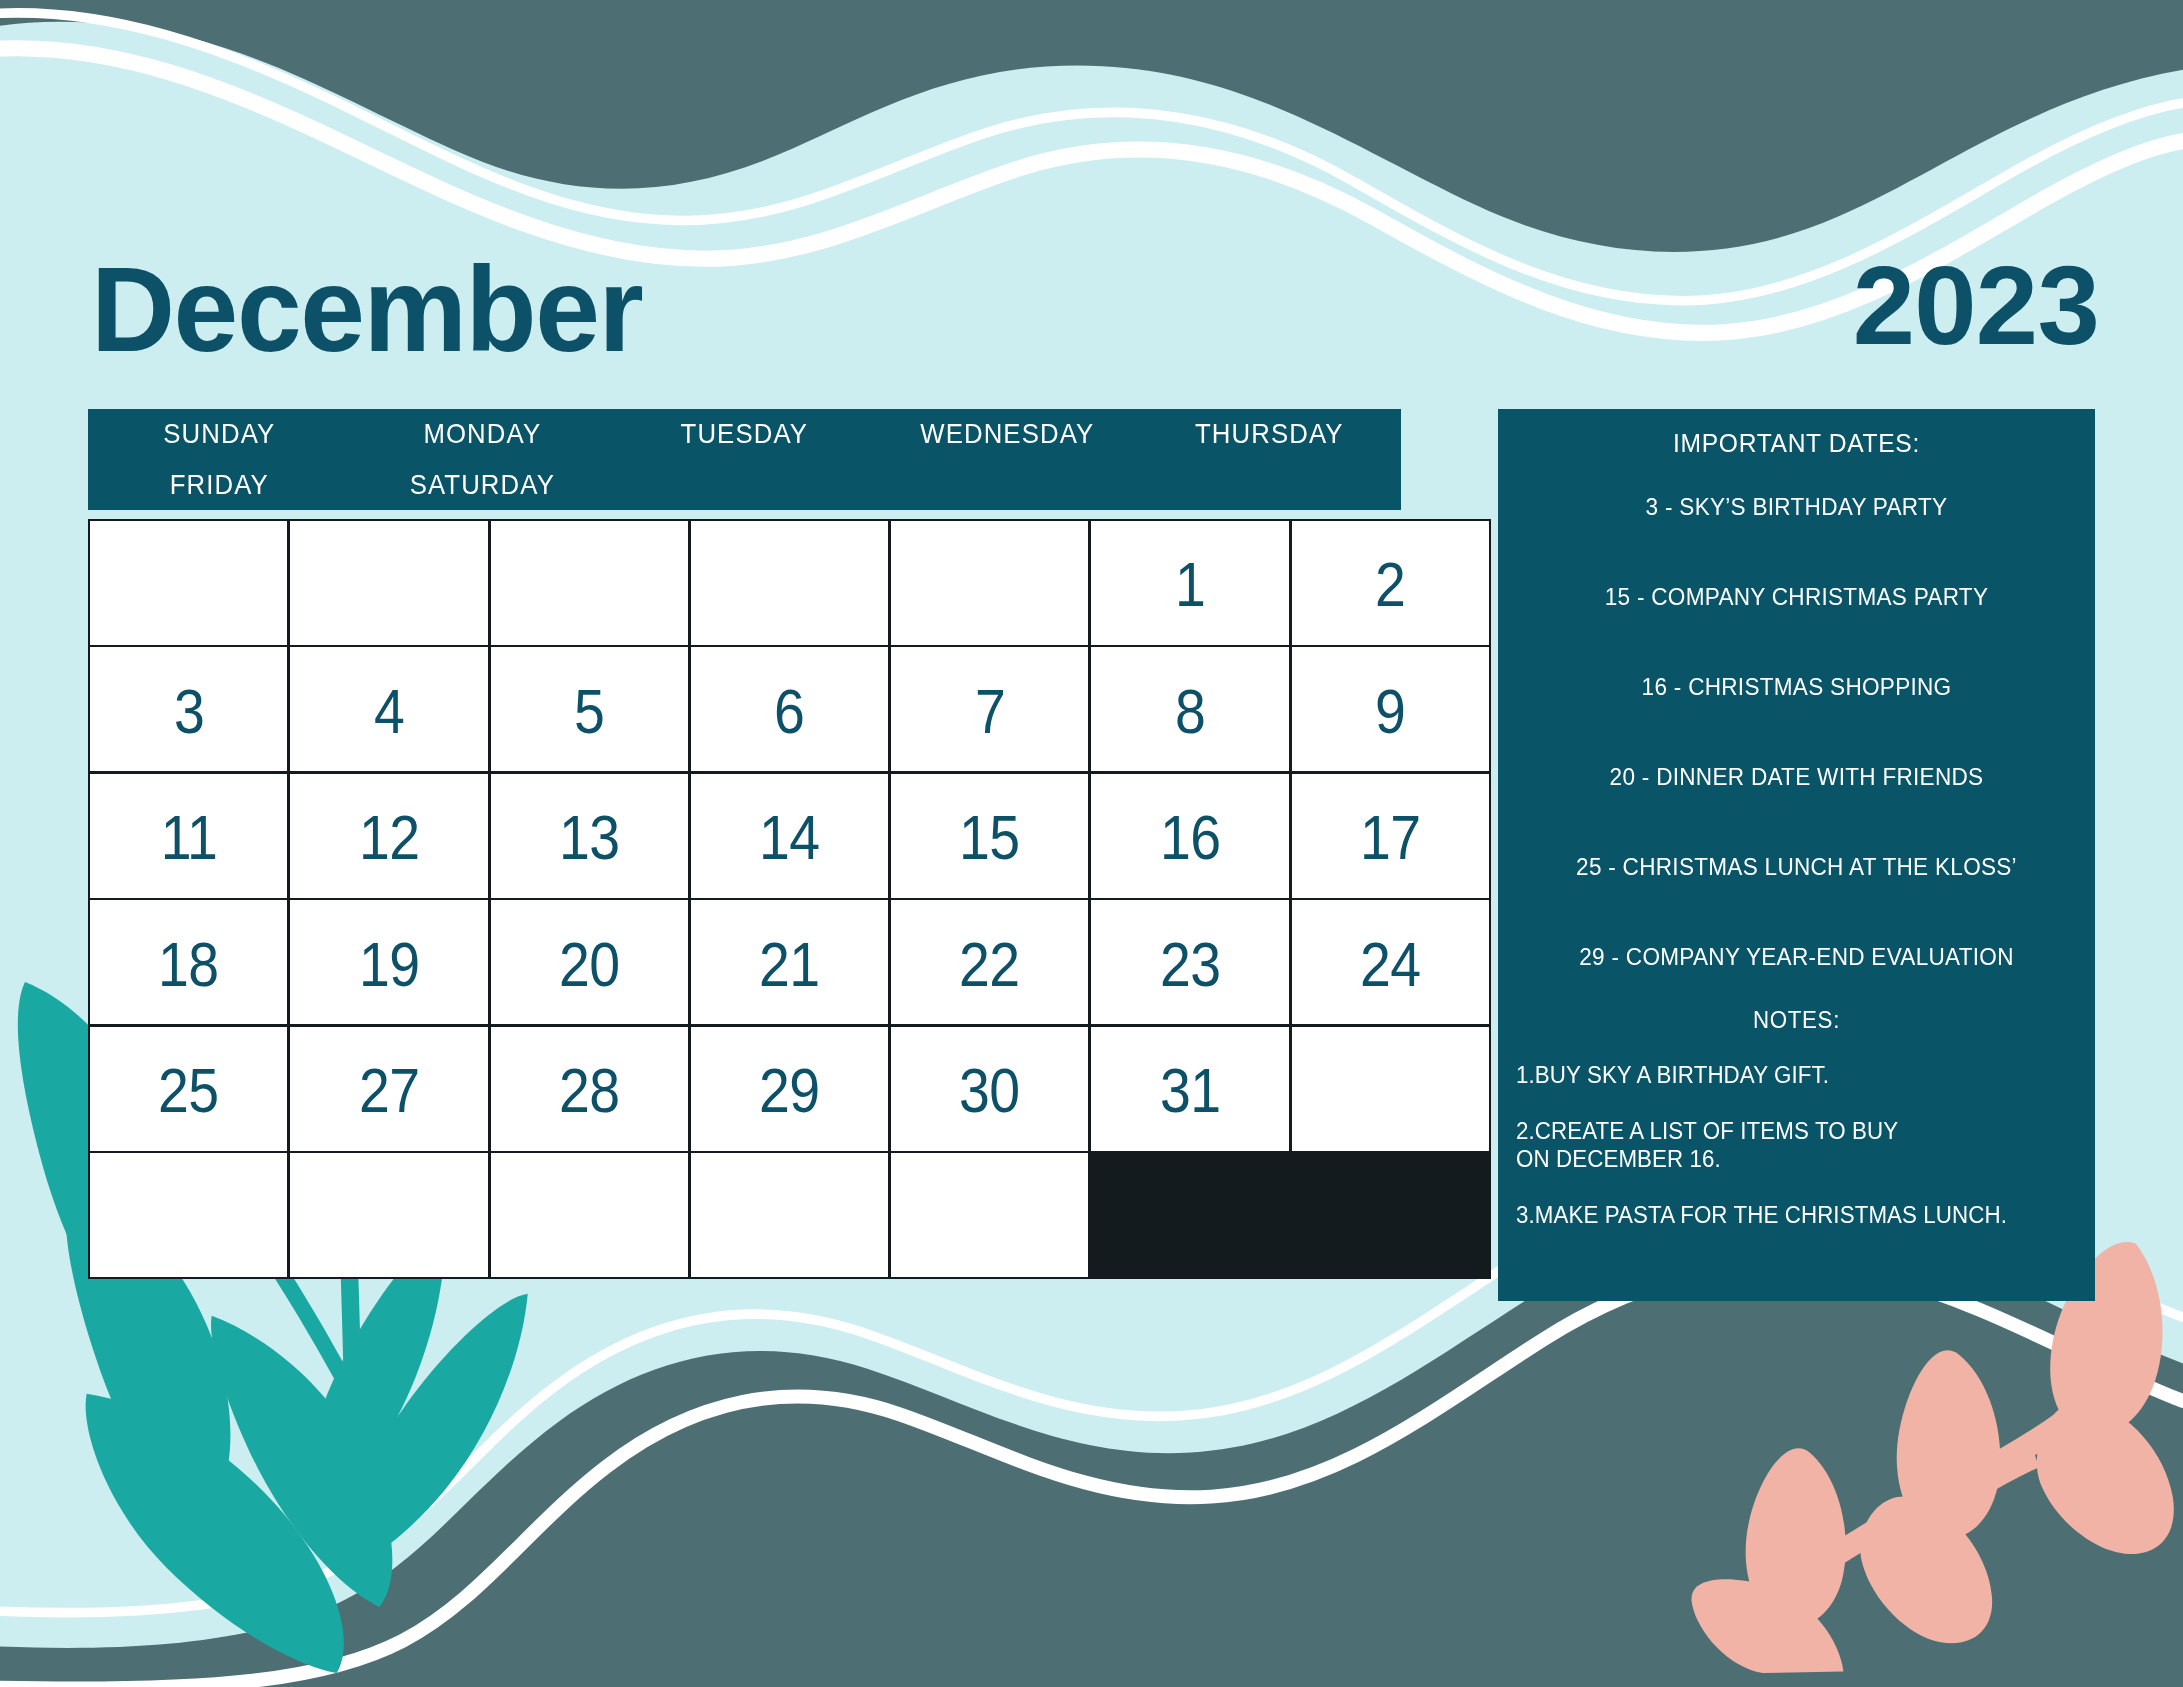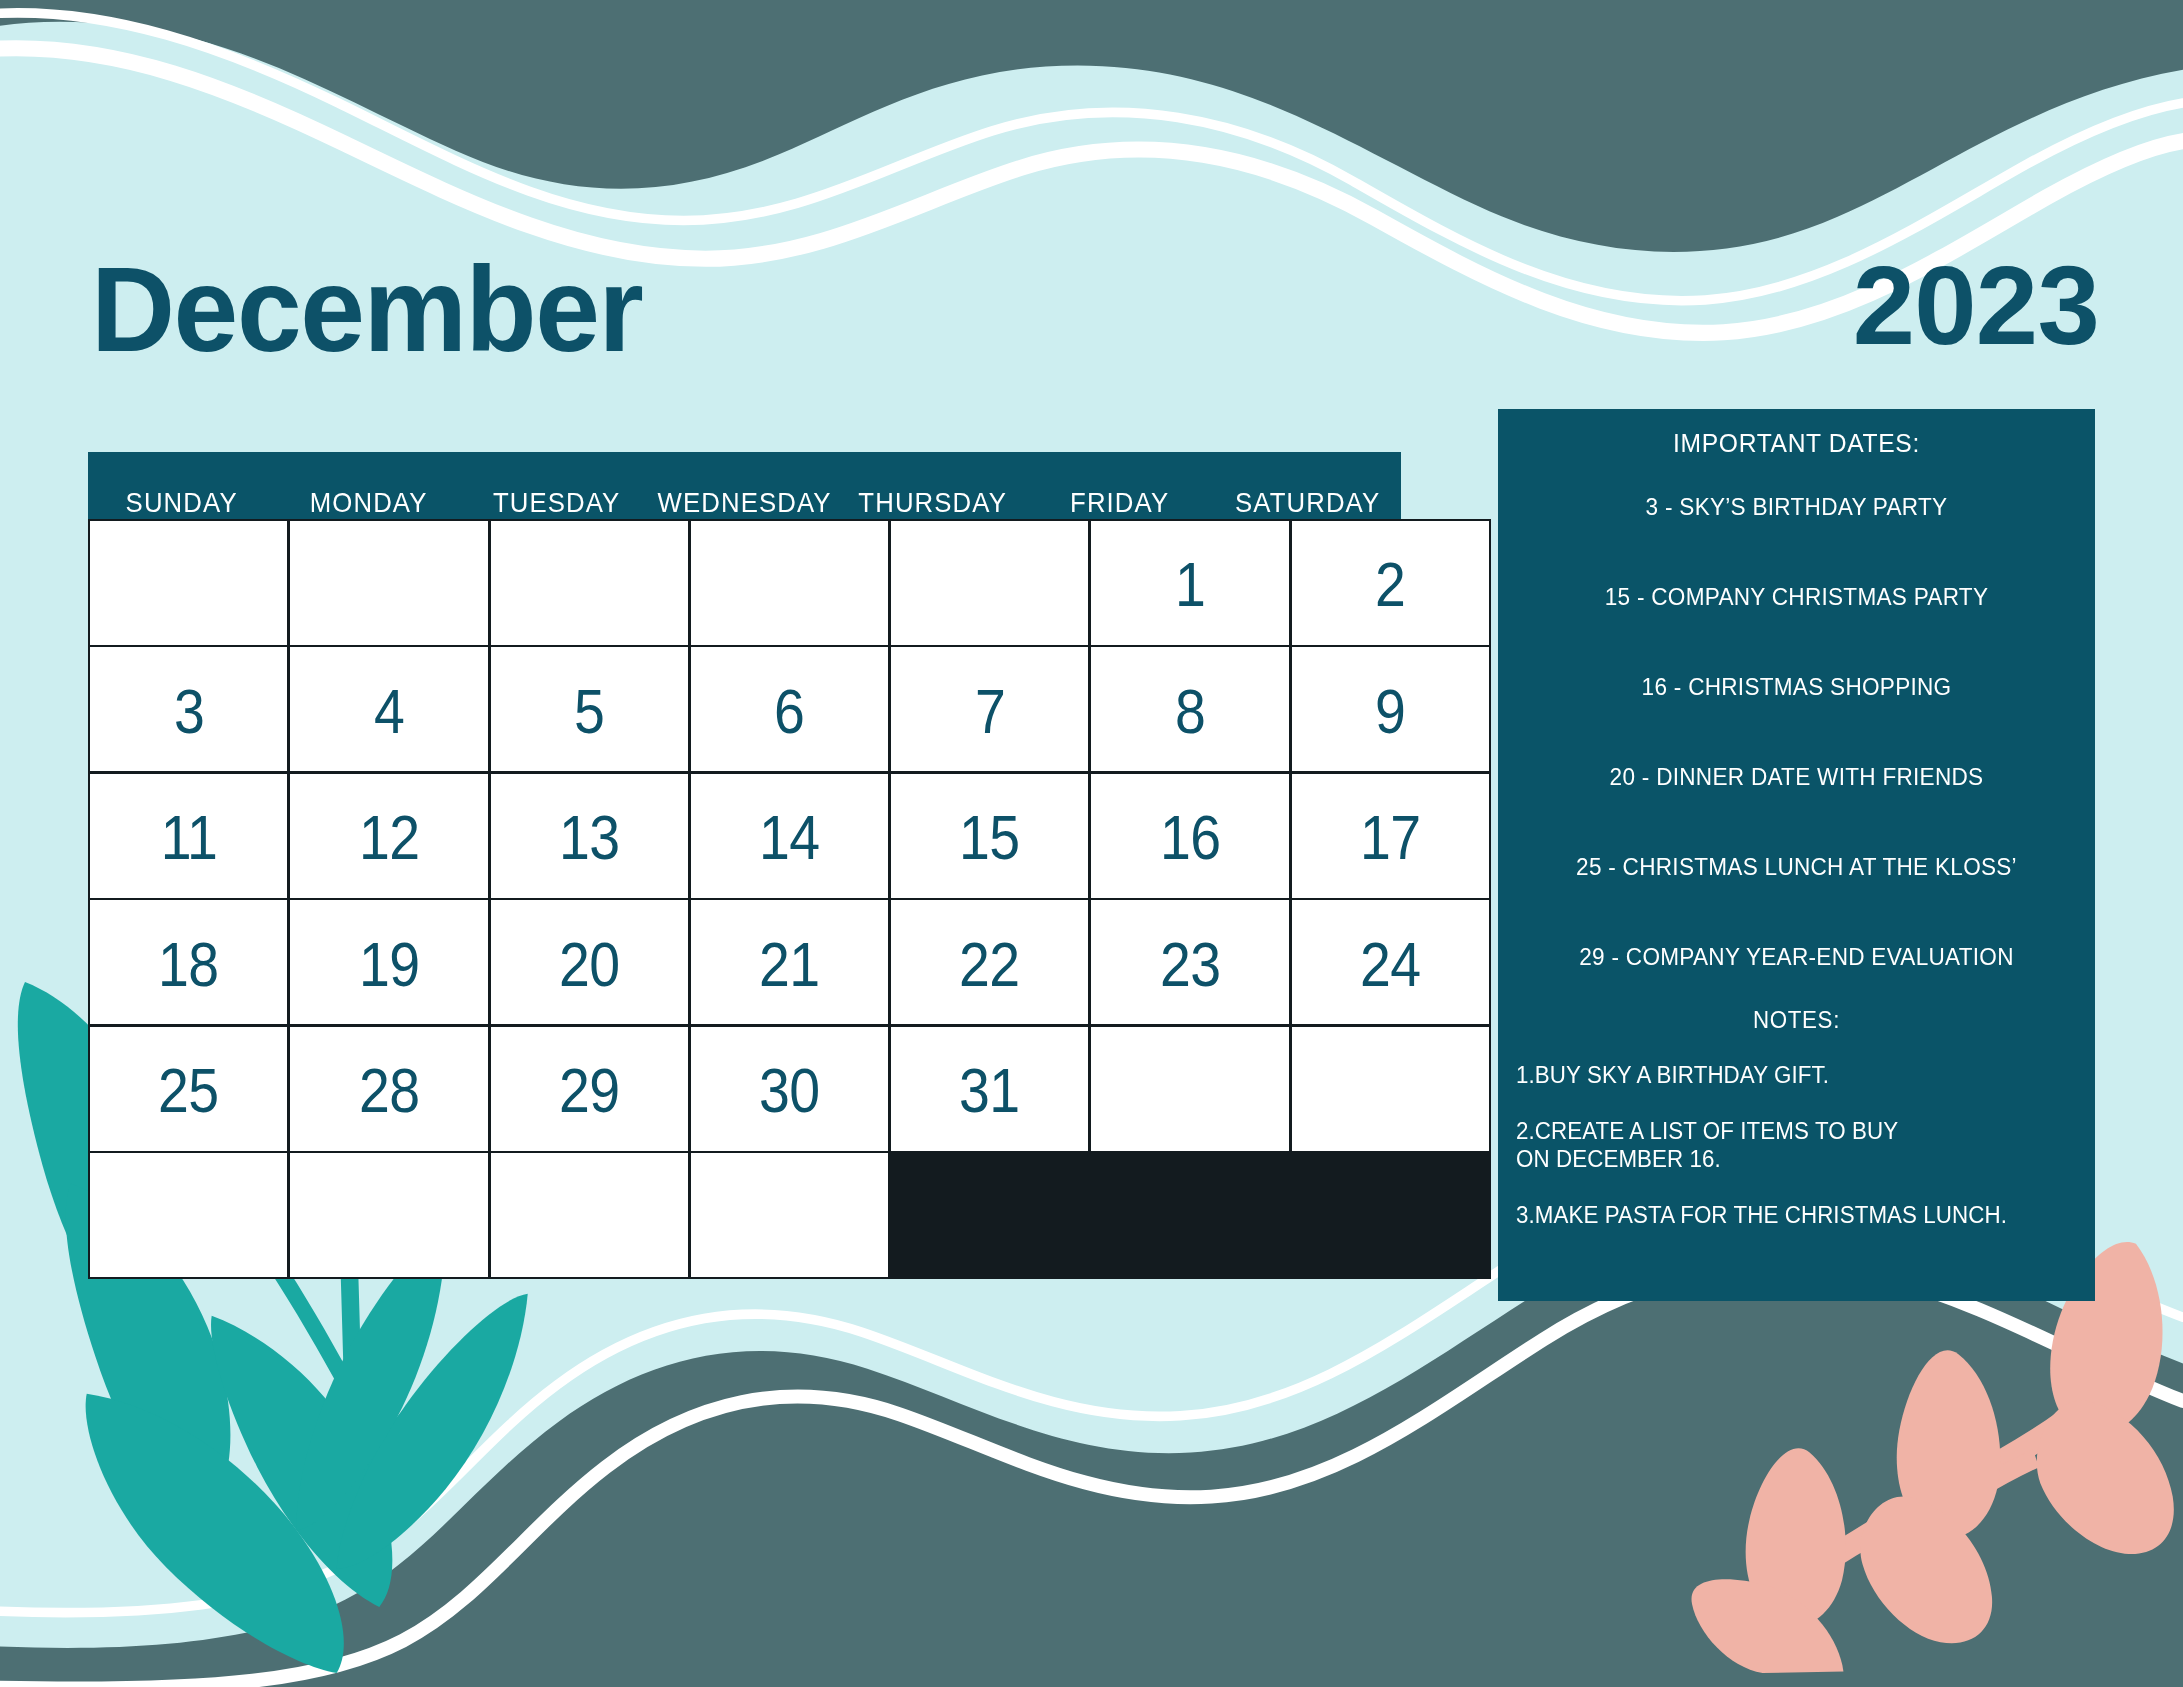--- a/index.html
+++ b/index.html
@@ -65,23 +65,22 @@
   
   .weekday-band {
     position: absolute;
     left: 88px;
     top: 409px;
     width: 1313px;
     height: 101px;
     background: #0a5468;
     z-index: 4;
     display: grid;
-    grid-template-columns: repeat(7, 1fr);
+    grid-template-columns: repeat(5, 1fr);
     align-items: center;
-    margin-top: 43px;
   }
   .weekday-cell {
     text-align: center;
     color: #ffffff;
     font-family: "Liberation Sans", sans-serif;
     font-size: 28px;
     letter-spacing: 1.2px;
     transform: scaleX(0.92);
   }
 
@@ -380,20 +379,23 @@
         <span class="day-num">23</span>
       </div>
 
     <div class="day-cell">
         <span class="day-num">24</span>
       </div>
     <div class="day-cell">
         <span class="day-num">25</span>
       </div>
     <div class="day-cell">
+        <span class="day-num">27</span>
+      </div>
+    <div class="day-cell">
         <span class="day-num">28</span>
       </div>
     <div class="day-cell">
         <span class="day-num">29</span>
       </div>
     <div class="day-cell">
         <span class="day-num">30</span>
       </div>
 
     <div class="day-cell">

